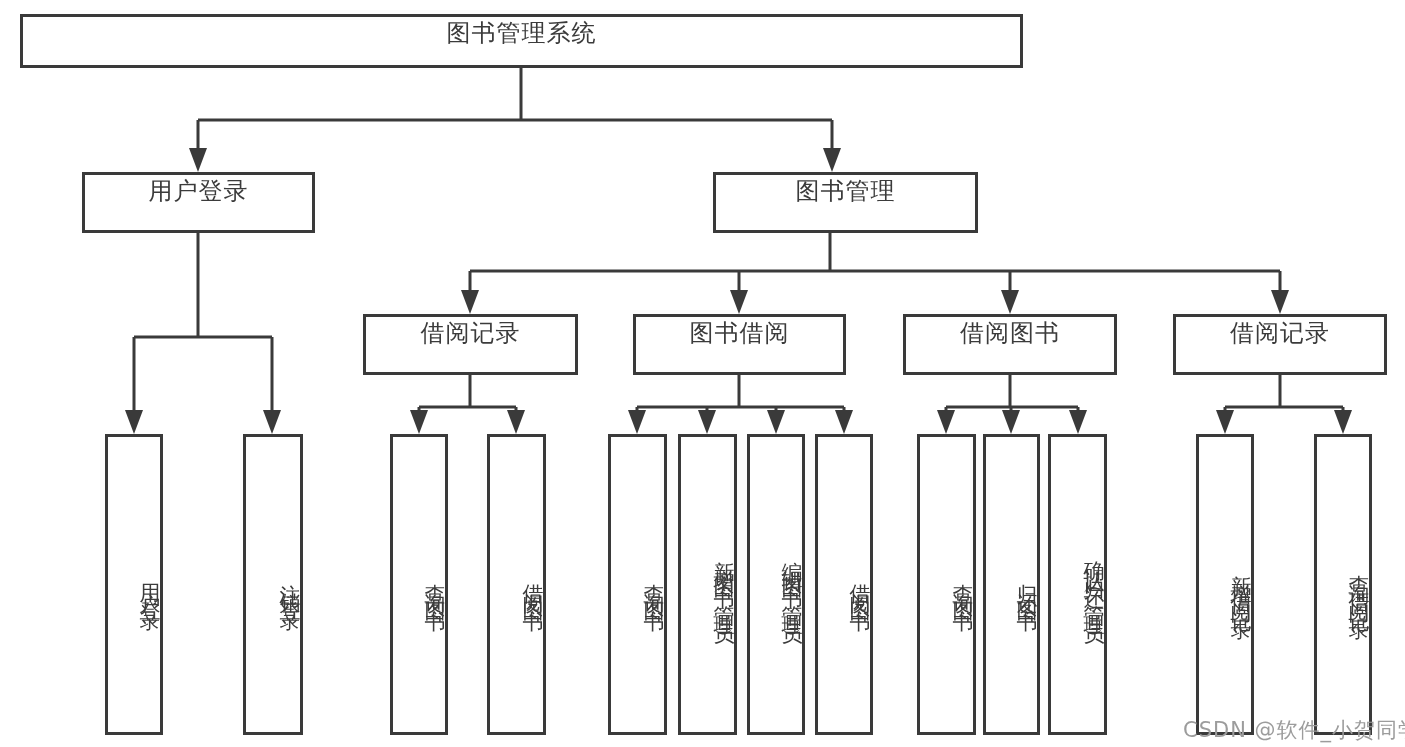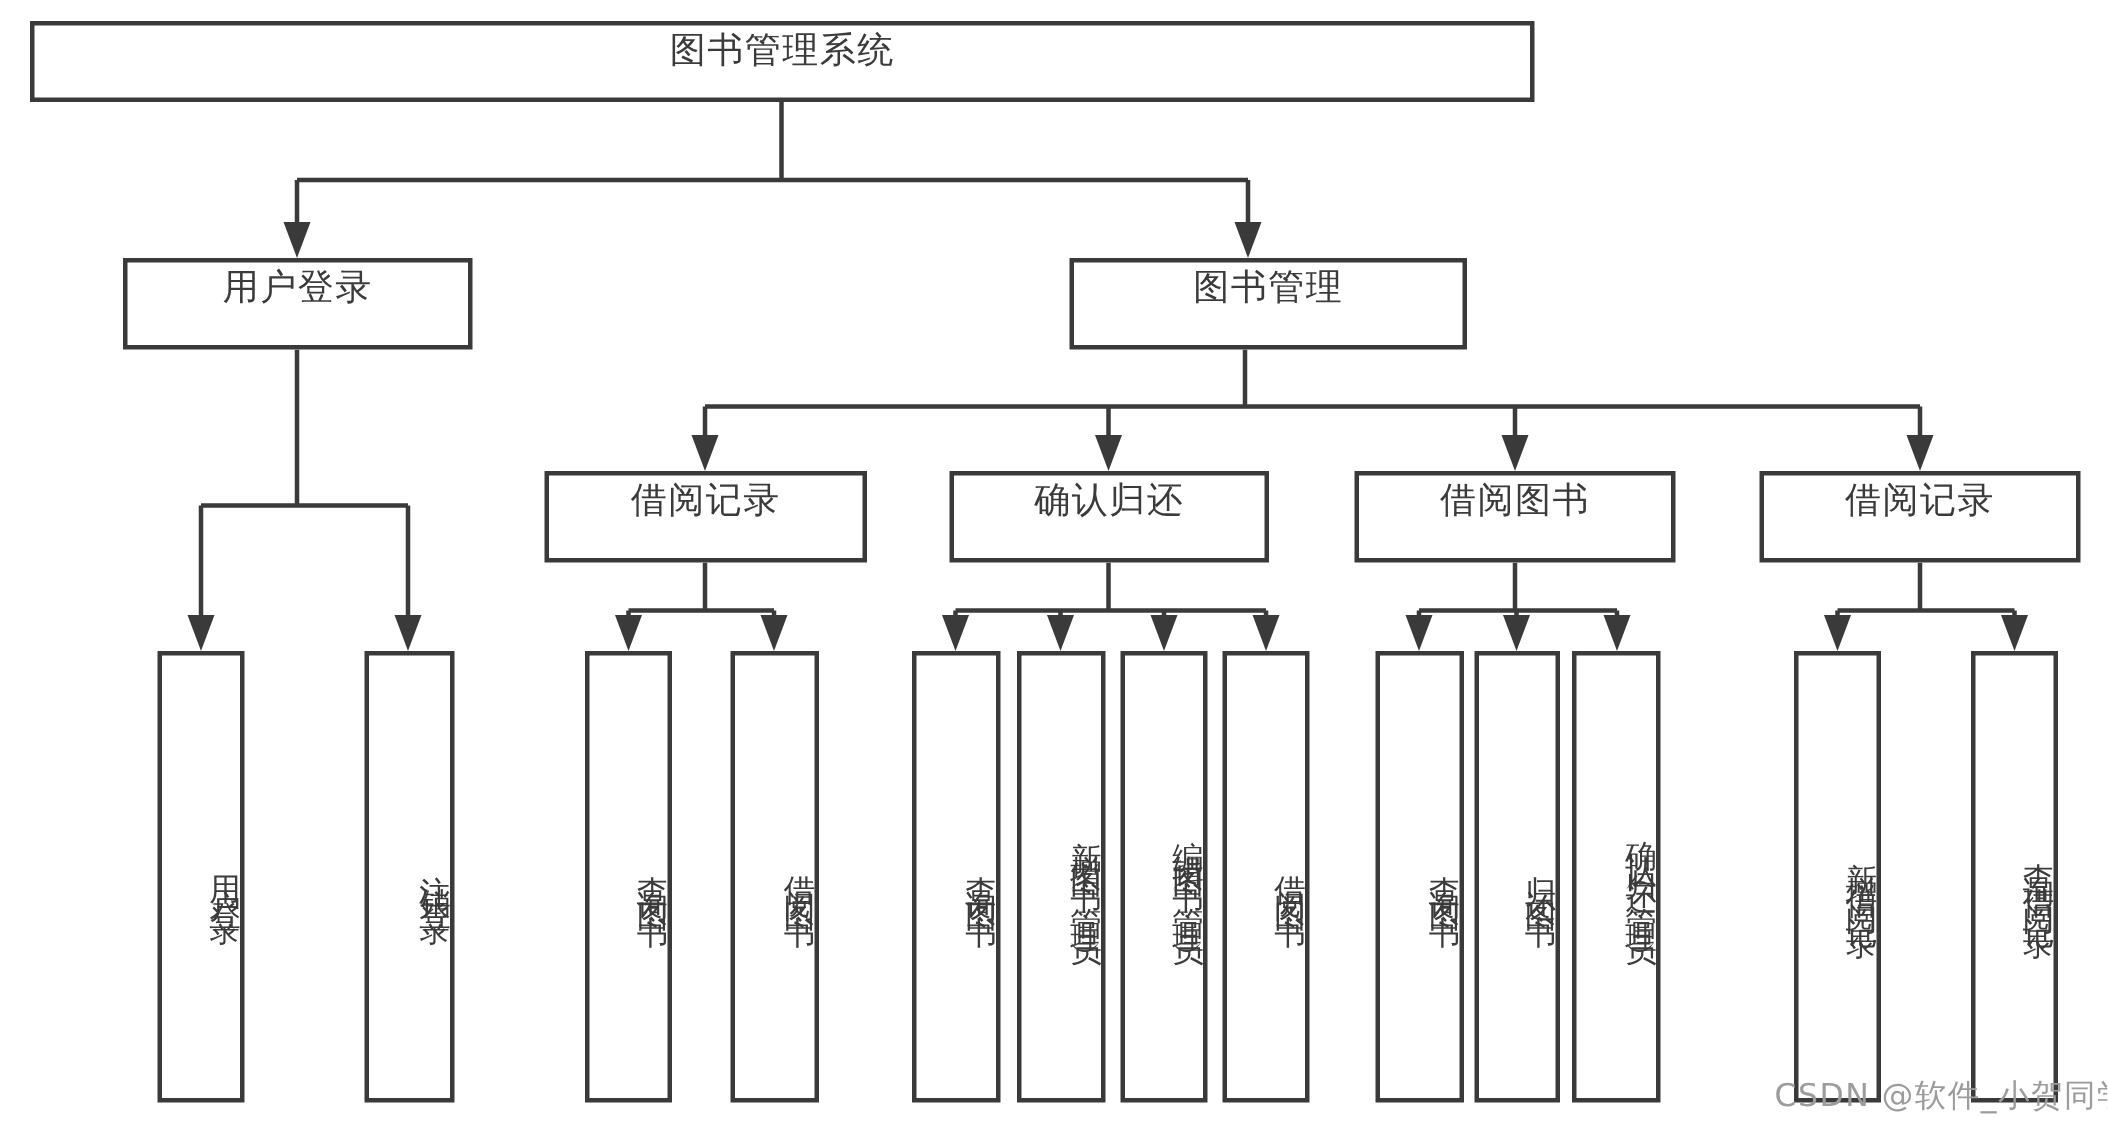--- a/index.html
+++ b/index.html
@@ -108,21 +108,21 @@
     <span>用户登录</span>
   </div>
   <div class="node h" style="left:713px; top:172px; width:265px; height:61px;">
     <span>图书管理</span>
   </div>
 
   <div class="node h" style="left:363px; top:314px; width:215px; height:61px;">
     <span>借阅记录</span>
   </div>
   <div class="node h" style="left:633px; top:314px; width:213px; height:61px;">
-    <span>确认归还</span>
+    <span>图书借阅</span>
   </div>
   <div class="node h" style="left:903px; top:314px; width:214px; height:61px;">
     <span>借阅图书</span>
   </div>
   <div class="node h" style="left:1173px; top:314px; width:214px; height:61px;">
     <span>借阅记录</span>
   </div>
 
   <div class="node v" style="left:105px; top:434px; width:58px; height:301px;">
     <span>用户登录</span>

